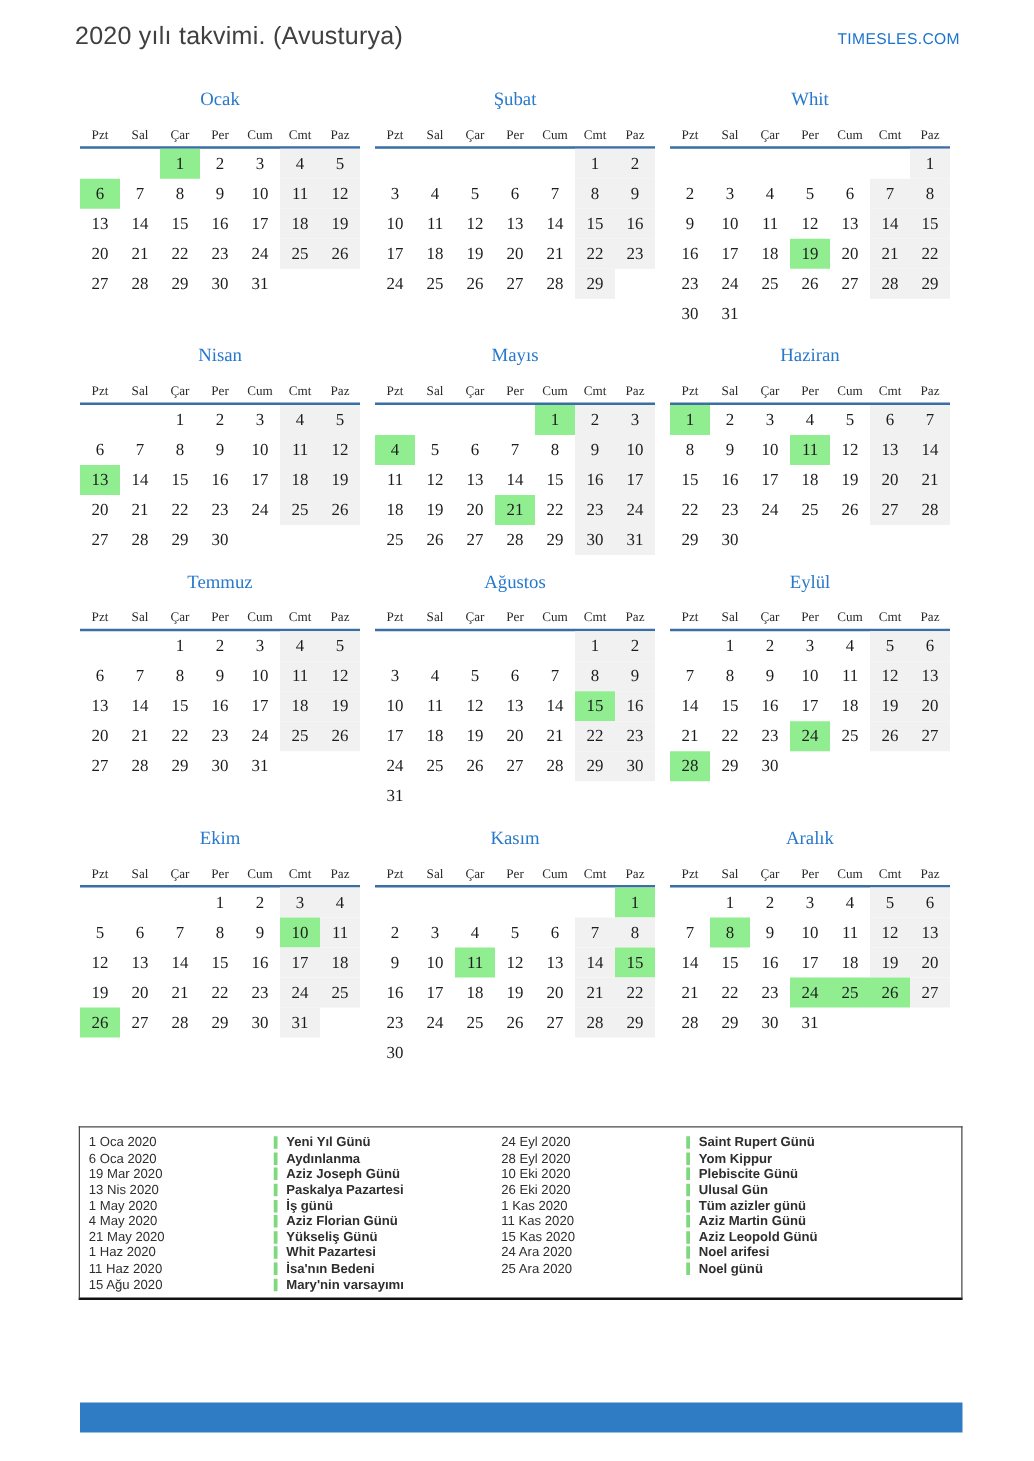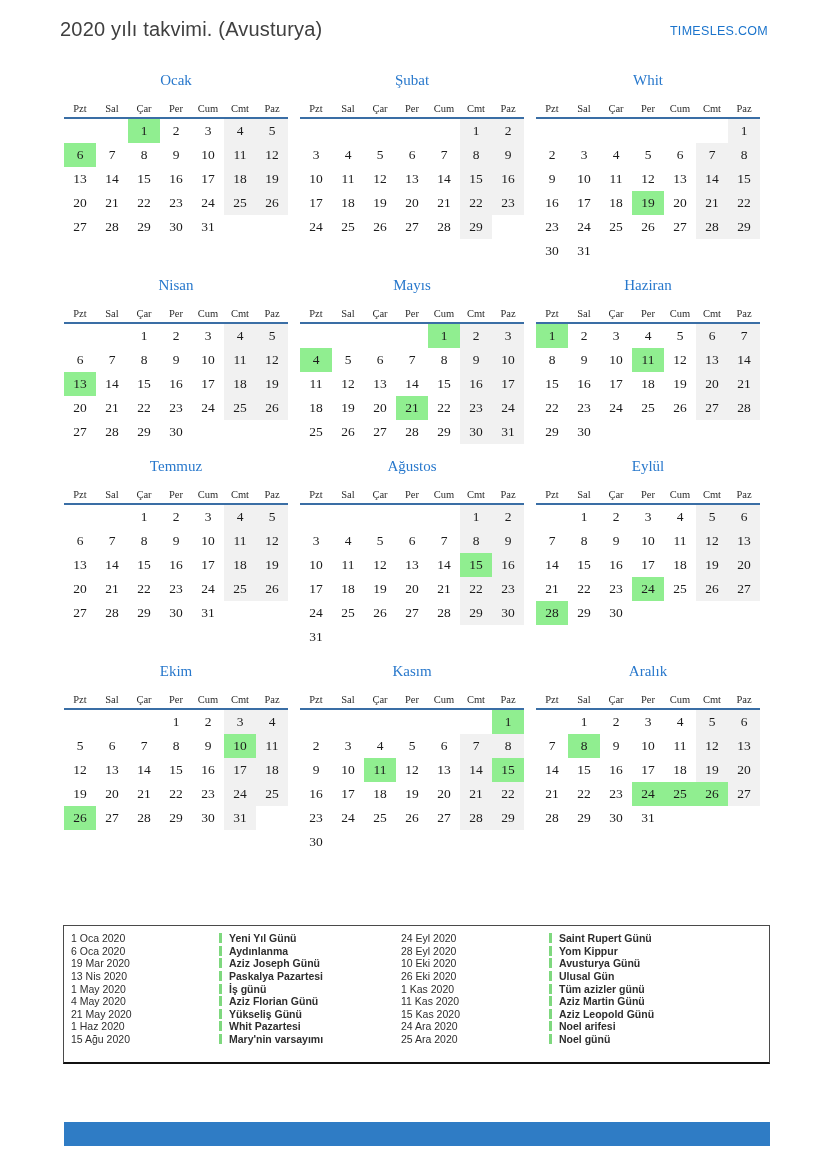--- a/index.html
+++ b/index.html
@@ -17,21 +17,21 @@
   .month { width:224px; }
   .month-title { text-align:center; color:var(--title-blue); font-size:15px; height:19px; margin-bottom:8px; }
   .dow-row { display:grid; grid-template-columns:repeat(7,32px); height:20px; align-items:end; padding-bottom:3px; border-bottom:2px solid var(--line-blue); }
   .dow { text-align:center; font-size:10.5px; color:#2a2a2a; }
   .week-row { display:grid; grid-template-columns:repeat(7,32px); height:24px; }
   .day { text-align:center; line-height:24px; font-size:13.5px; color:#1c1c1c; }
   .day.we { background:var(--weekend); }
   .day.hl { background:var(--highlight); }
 
   
-  .legend-box { position:absolute; left:63px; top:925px; width:707px; height:139px; border:1px solid #4a4a4a; border-bottom:2px solid #111; padding:6px 0 6px 7px; }
+  .legend-box { position:absolute; left:63px; top:901px; width:707px; height:139px; border:1px solid #4a4a4a; border-bottom:2px solid #111; padding:6px 0 6px 7px; }
   .legend-cols { display:flex; }
   .legend-col-1 { width:330px; }
   .legend-col-2 { width:368px; }
   .legend-row { display:flex; height:12.6px; align-items:center; }
   .legend-date { width:148px; font-size:10.5px; color:#2e2e2e; }
   .legend-name { display:flex; align-items:center; font-size:10.5px; color:#2e2e2e;font-weight:bold; }
   .legend-bar { display:inline-block; width:3px; height:10px; background:var(--legend-green); margin-right:7px; }
 
   
   .footer-bar { position:absolute; left:64px; top:1122px; width:706px; height:24px; background:var(--footer-blue); }
@@ -813,20 +813,27 @@
             </span>
           </div>
           <div class="legend-row">
             <span class="legend-date">1 Haz 2020</span>
             <span class="legend-name">
               <span class="legend-bar"></span>
               <span>Whit Pazartesi</span>
             </span>
           </div>
           <div class="legend-row">
+            <span class="legend-date">11 Haz 2020</span>
+            <span class="legend-name">
+              <span class="legend-bar"></span>
+              <span>İsa'nın Bedeni</span>
+            </span>
+          </div>
+          <div class="legend-row">
             <span class="legend-date">15 Ağu 2020</span>
             <span class="legend-name">
               <span class="legend-bar"></span>
               <span>Mary'nin varsayımı</span>
             </span>
           </div>
         </div>
       <div class="legend-col-2">
           <div class="legend-row">
             <span class="legend-date">24 Eyl 2020</span>
@@ -839,21 +846,21 @@
             <span class="legend-date">28 Eyl 2020</span>
             <span class="legend-name">
               <span class="legend-bar"></span>
               <span>Yom Kippur</span>
             </span>
           </div>
           <div class="legend-row">
             <span class="legend-date">10 Eki 2020</span>
             <span class="legend-name">
               <span class="legend-bar"></span>
-              <span>Avusturya Günü</span>
+              <span>Plebiscite Günü</span>
             </span>
           </div>
           <div class="legend-row">
             <span class="legend-date">26 Eki 2020</span>
             <span class="legend-name">
               <span class="legend-bar"></span>
               <span>Ulusal Gün</span>
             </span>
           </div>
           <div class="legend-row">

